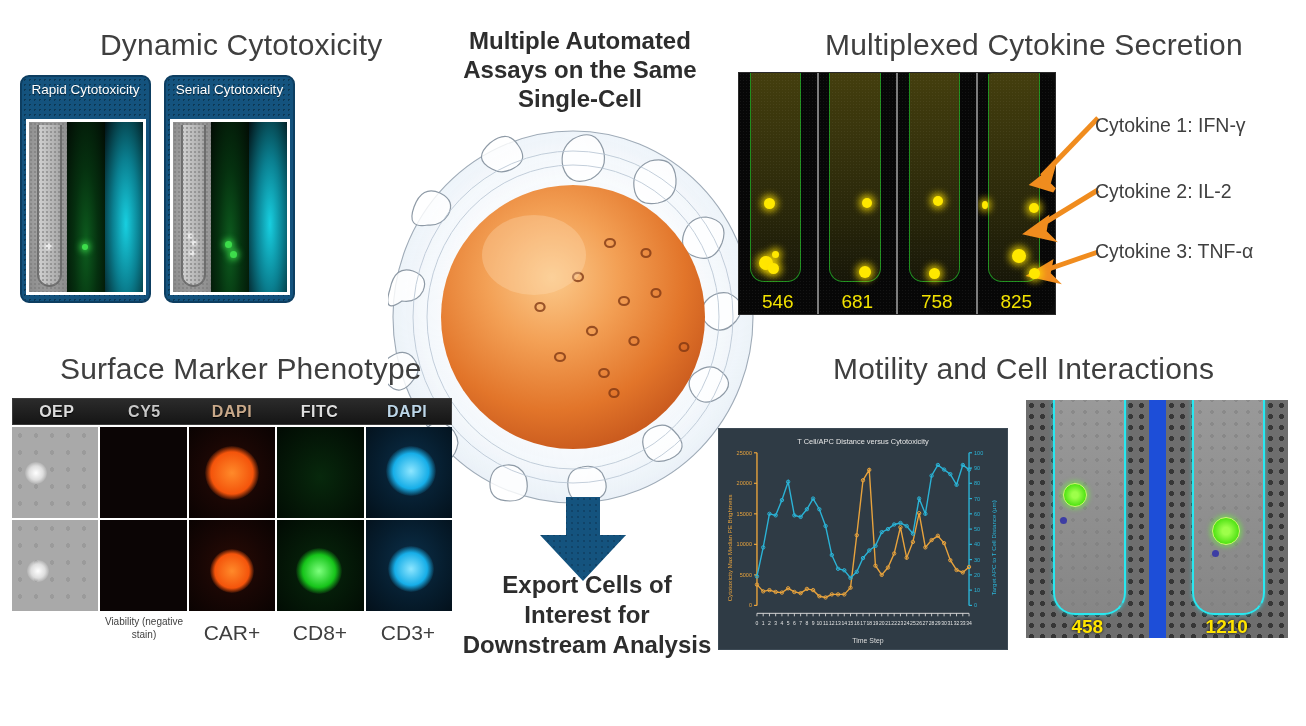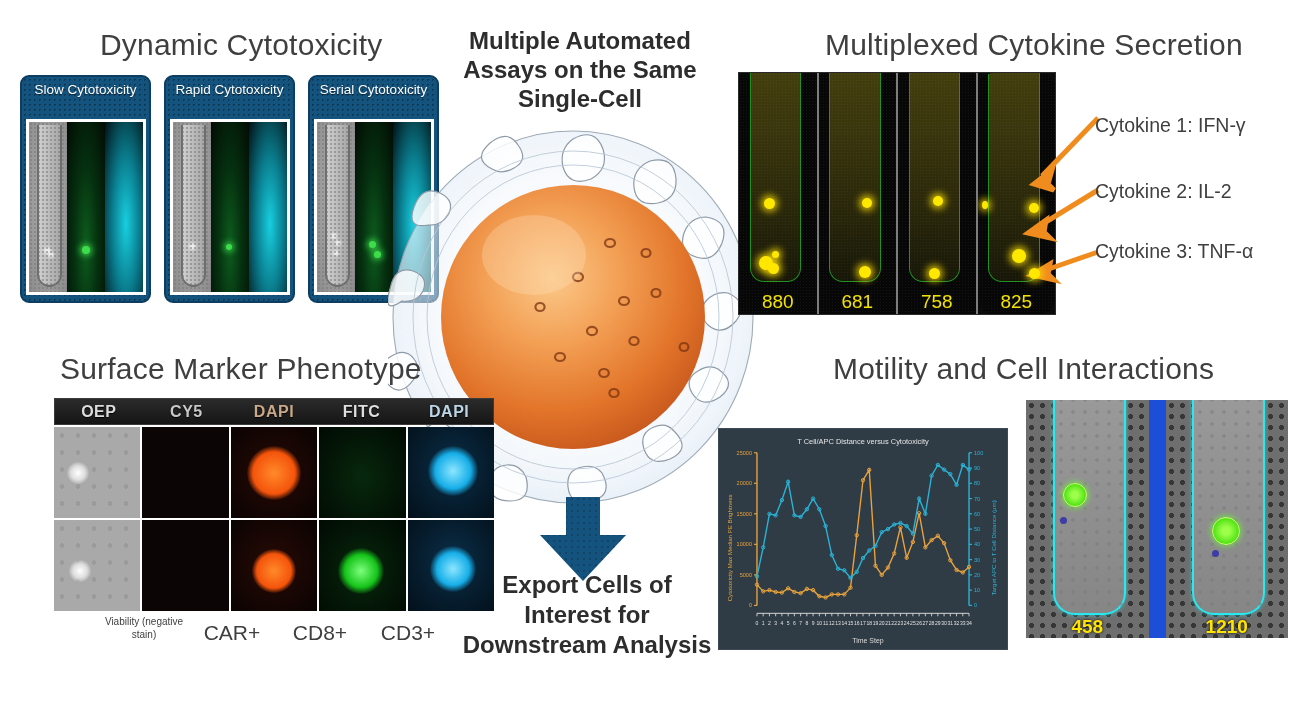--- a/index.html
+++ b/index.html
@@ -93,21 +93,21 @@
   .cyt-label{
     position:absolute;color:#3f3f3f;font-size:19.5px;white-space:nowrap;
   }
   #cl1{left:1095px;top:114px;}
   #cl2{left:1095px;top:180px;}
   #cl3{left:1095px;top:240px;}
   #cyt-arrows{position:absolute;left:1010px;top:100px;width:100px;height:190px;}
 
   
   #title-surf{left:60px;top:352px;}
-  #surf-grid{position:absolute;left:12px;top:398px;width:440px;height:212px;margin-left:42px;}
+  #surf-grid{position:absolute;left:12px;top:398px;width:440px;height:212px;}
   #surf-head{
     display:flex;width:100%;height:27px;
     background:linear-gradient(180deg,#2b2b2b,#151515);
     border:1px solid #3a3a3a;box-sizing:border-box;
   }
   .chan-h{
     flex:1;text-align:center;font-size:16px;font-weight:700;line-height:26px;
     letter-spacing:.5px;text-shadow:0 1px 1px #000;
   }
   .surf-row{display:flex;width:100%;height:91px;margin-top:2px;gap:2px;}
@@ -172,33 +172,20 @@
     text-shadow:0 0 3px #000;
   }
 </style>
 </head>
 <body>
 
 <div class="sec-title" id="title-dyn">Dynamic Cytotoxicity</div>
 
 <div id="dyn-panels">
 
-  <div class="cyto-card">
-    <div class="cap">Slow Cytotoxicity</div>
-    <div class="cyto-imgs">
-      <div class="ci ci-bf">
-        <span class="dot dot-w" style="width:5px;height:5px;left:44%;top:74%;"></span>
-        <span class="dot dot-w" style="width:4px;height:4px;left:54%;top:77%;"></span>
-      </div>
-      <div class="ci ci-grn">
-        <span class="dot dot-g" style="width:8px;height:8px;left:40%;top:73%;"></span>
-      </div>
-      <div class="ci ci-cyn"></div>
-    </div>
-  </div>
 
   <div class="cyto-card">
     <div class="cap">Rapid Cytotoxicity</div>
     <div class="cyto-imgs">
       <div class="ci ci-bf">
         <span class="dot dot-w" style="width:5px;height:5px;left:45%;top:72%;"></span>
       </div>
       <div class="ci ci-grn">
         <span class="dot dot-g" style="width:6px;height:6px;left:42%;top:72%;"></span>
       </div>
@@ -299,21 +286,21 @@
 
 <div class="sec-title" id="title-cyt">Multiplexed Cytokine Secretion</div>
 
 <div id="cyt-img">
   <div class="pen">
     <div class="pen-chan"></div>
     <span class="ydot" style="width:11px;height:11px;left:32%;top:52%;"></span>
     <span class="ydot" style="width:14px;height:14px;left:26%;top:76%;"></span>
     <span class="ydot" style="width:11px;height:11px;left:38%;top:79%;"></span>
     <span class="ydot" style="width:7px;height:7px;left:42%;top:74%;"></span>
-    <div class="pen-num">880</div>
+    <div class="pen-num">546</div>
   </div>
   <div class="pen">
     <div class="pen-chan"></div>
     <span class="ydot" style="width:10px;height:10px;left:56%;top:52%;"></span>
     <span class="ydot" style="width:12px;height:12px;left:52%;top:80%;"></span>
     <div class="pen-num">681</div>
   </div>
   <div class="pen">
     <div class="pen-chan"></div>
     <span class="ydot" style="width:10px;height:10px;left:45%;top:51%;"></span>

